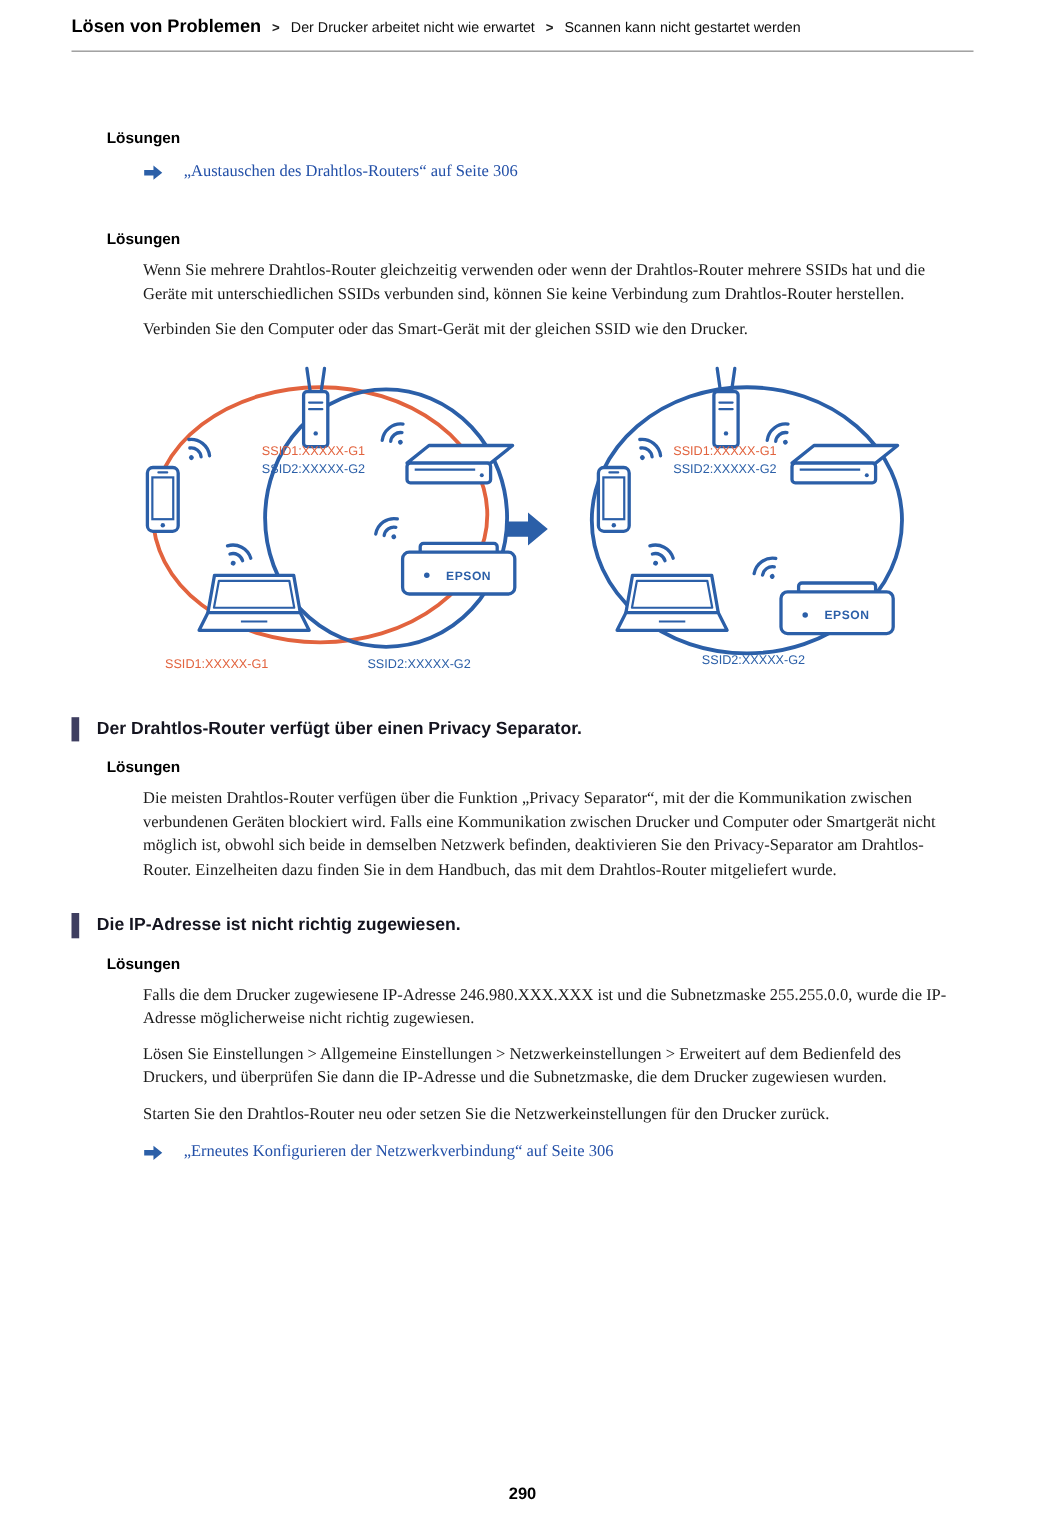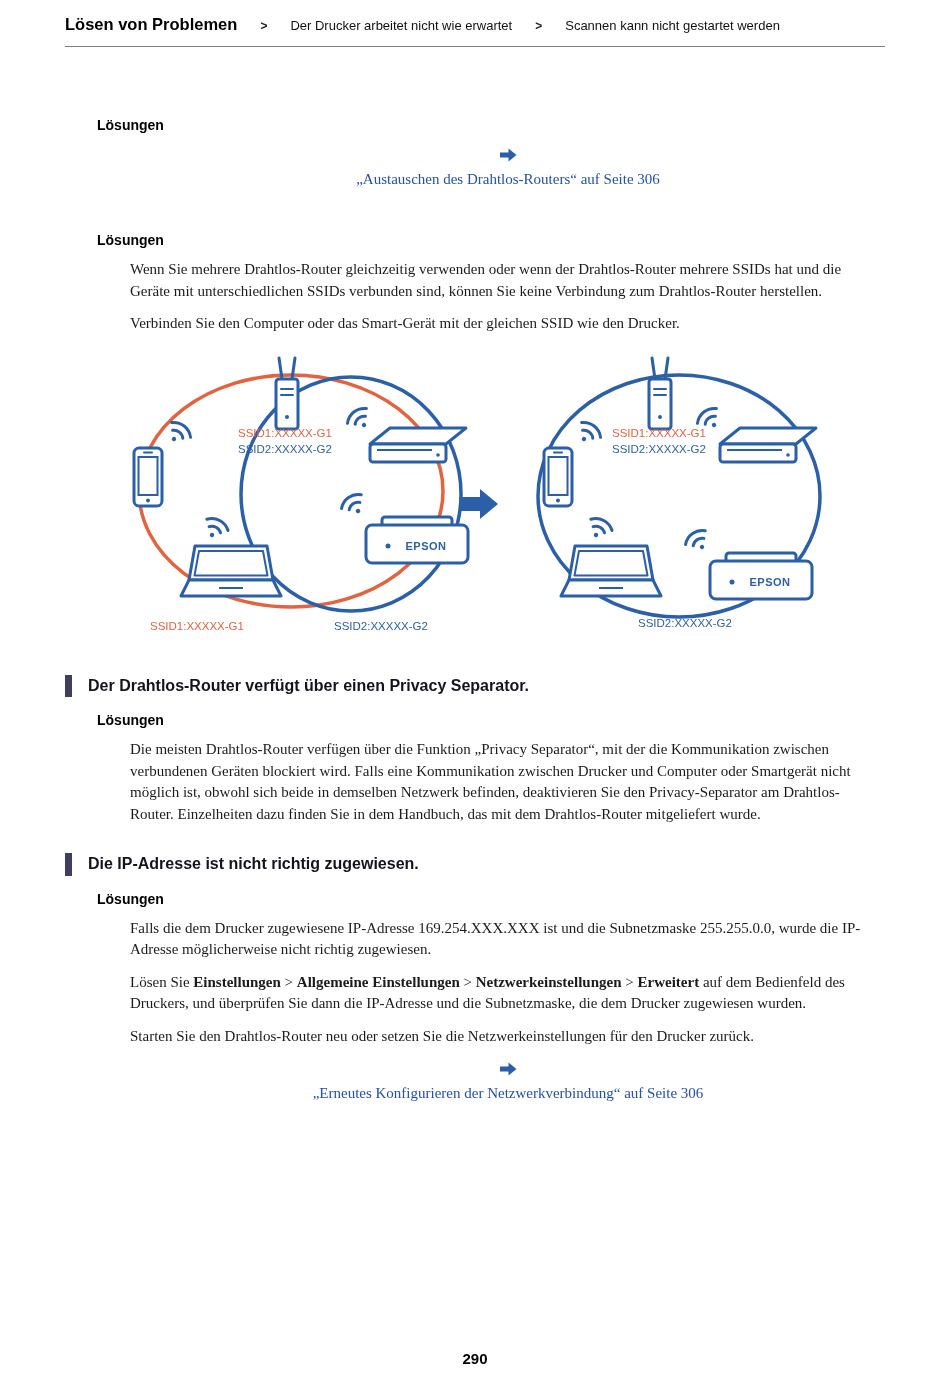--- a/index.html
+++ b/index.html
@@ -5,43 +5,43 @@
   * { box-sizing: border-box; }
   html, body { margin: 0; padding: 0; }
   body {
     width: 950px; height: 1377px; background: #ffffff;
     font-family: "Liberation Serif", serif; color: #1b1b1b;
     position: relative; overflow: hidden;
   }
   .content { padding: 0 65px; }
 
   .topbar {
-    display: flex; align-items: baseline; gap: 23px;
+    display: flex; align-items: baseline; gap: 10px;
     padding: 15px 0 12px; border-bottom: 1.5px solid #7d7d7d;
     font-family: "Liberation Sans", sans-serif;
   }
   .bc-root { font-size: 16.5px; font-weight: 700; color: #000; }
   .bc-sep  { font-size: 12px; font-weight: 700; color: #222; }
   .bc-item { font-size: 13px; color: #111; }
 
   .sec { margin-top: 44px; }
   .sec-first { margin-top: 70px; }
   .sec-h {
     margin: 0; font-family: "Liberation Sans", sans-serif;
     font-weight: 700; font-size: 16px; line-height: 22.5px;
     color: #14141f; border-left: 7px solid #3e3e60; padding-left: 16px;
   }
   .sol {
     margin: 15px 0 0 32px; font-family: "Liberation Sans", sans-serif;
     font-weight: 700; font-size: 14px; color: #000;
   }
   p.body { margin: 11px 0 0 65px; font-size: 15px; line-height: 21.5px; max-width: 732px; }
-  .b { font-weight: 700; }
+  .b { font-weight: 400; }
 
-  .ref { display: flex; align-items: center; gap: 9px; margin: 15px 0 0 66px; flex-direction: column; }
+  .ref { display: flex; align-items: center; gap: 19px; margin: 15px 0 0 66px; }
   .ref a { color: #2350a8; font-size: 15px; text-decoration: none; cursor: pointer; }
   .arrow-ico { display: inline-flex; }
 
   .diagram-wrap { margin: 14px 0 0 63px; }
   .diagram-wrap svg { display: block; }
   .ssid-label { font-family: "Liberation Sans", sans-serif; font-size: 11.5px; }
 
   .pagenum {
     position: absolute; left: 0; right: 0; bottom: 10px; text-align: center;
     font-family: "Liberation Sans", sans-serif; font-weight: 700; font-size: 15px; color: #000;
@@ -161,21 +161,21 @@
 
   <section class="sec" style="margin-top:34px">
     <h2 class="sec-h">Der Drahtlos-Router verfügt über einen Privacy Separator.</h2>
     <h3 class="sol">Lösungen</h3>
     <p class="body">Die meisten Drahtlos-Router verfügen über die Funktion „Privacy Separator“, mit der die Kommunikation zwischen verbundenen Geräten blockiert wird. Falls eine Kommunikation zwischen Drucker und Computer oder Smartgerät nicht möglich ist, obwohl sich beide in demselben Netzwerk befinden, deaktivieren Sie den Privacy-Separator am Drahtlos-Router. Einzelheiten dazu finden Sie in dem Handbuch, das mit dem Drahtlos-Router mitgeliefert wurde.</p>
   </section>
 
   <section class="sec" style="margin-top:28px">
     <h2 class="sec-h">Die IP-Adresse ist nicht richtig zugewiesen.</h2>
     <h3 class="sol">Lösungen</h3>
-    <p class="body">Falls die dem Drucker zugewiesene IP-Adresse 169.254.XXX.XXX ist und die Subnetzmaske 255.255.0.0, wurde die IP-Adresse möglicherweise nicht richtig zugewiesen.</p>
+    <p class="body">Falls die dem Drucker zugewiesene IP-Adresse 246.980.XXX.XXX ist und die Subnetzmaske 255.255.0.0, wurde die IP-Adresse möglicherweise nicht richtig zugewiesen.</p>
     <p class="body">
       <span>Lösen Sie </span><span class="b">Einstellungen</span><span> &gt; </span><span class="b">Allgemeine Einstellungen</span><span> &gt; </span><span class="b">Netzwerkeinstellungen</span><span> &gt; </span><span class="b">Erweitert</span><span> auf dem Bedienfeld des Druckers, und überprüfen Sie dann die IP-Adresse und die Subnetzmaske, die dem Drucker zugewiesen wurden.</span>
     </p>
     <p class="body">Starten Sie den Drahtlos-Router neu oder setzen Sie die Netzwerkeinstellungen für den Drucker zurück.</p>
     <div class="ref">
       <span class="arrow-ico">
         <svg width="17" height="14" viewBox="0 0 17 14">
             <path d="M0 4.5 H8.5 V0.5 L16.5 7 L8.5 13.5 V9.5 H0 Z" fill="#2B5FA8"></path>
           </svg>
       </span>

